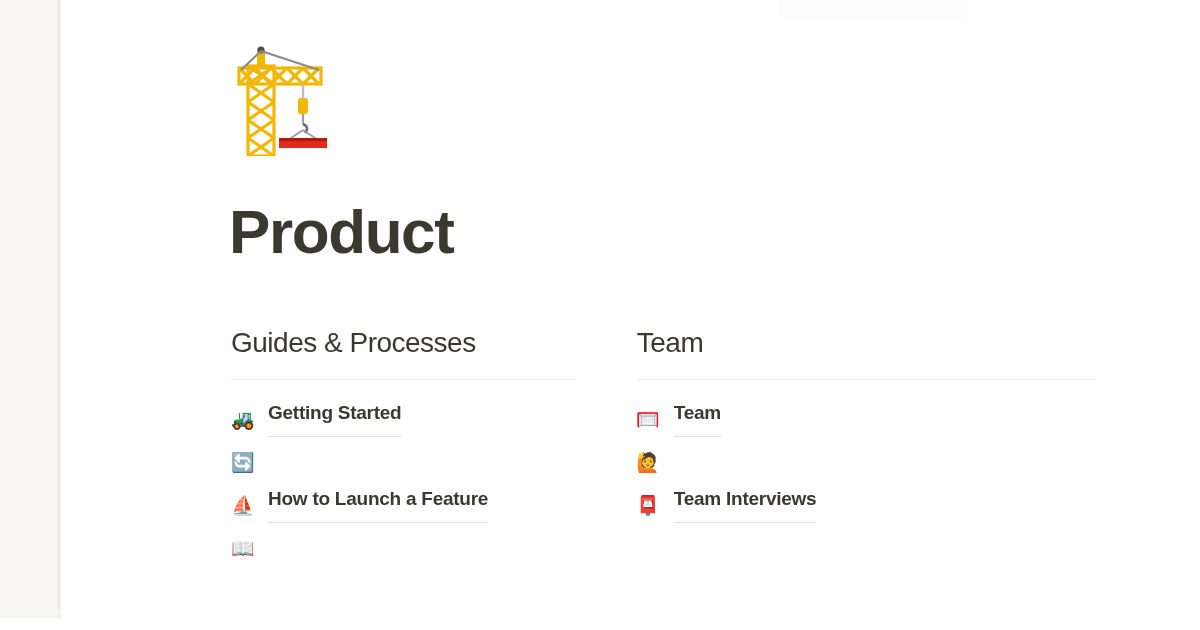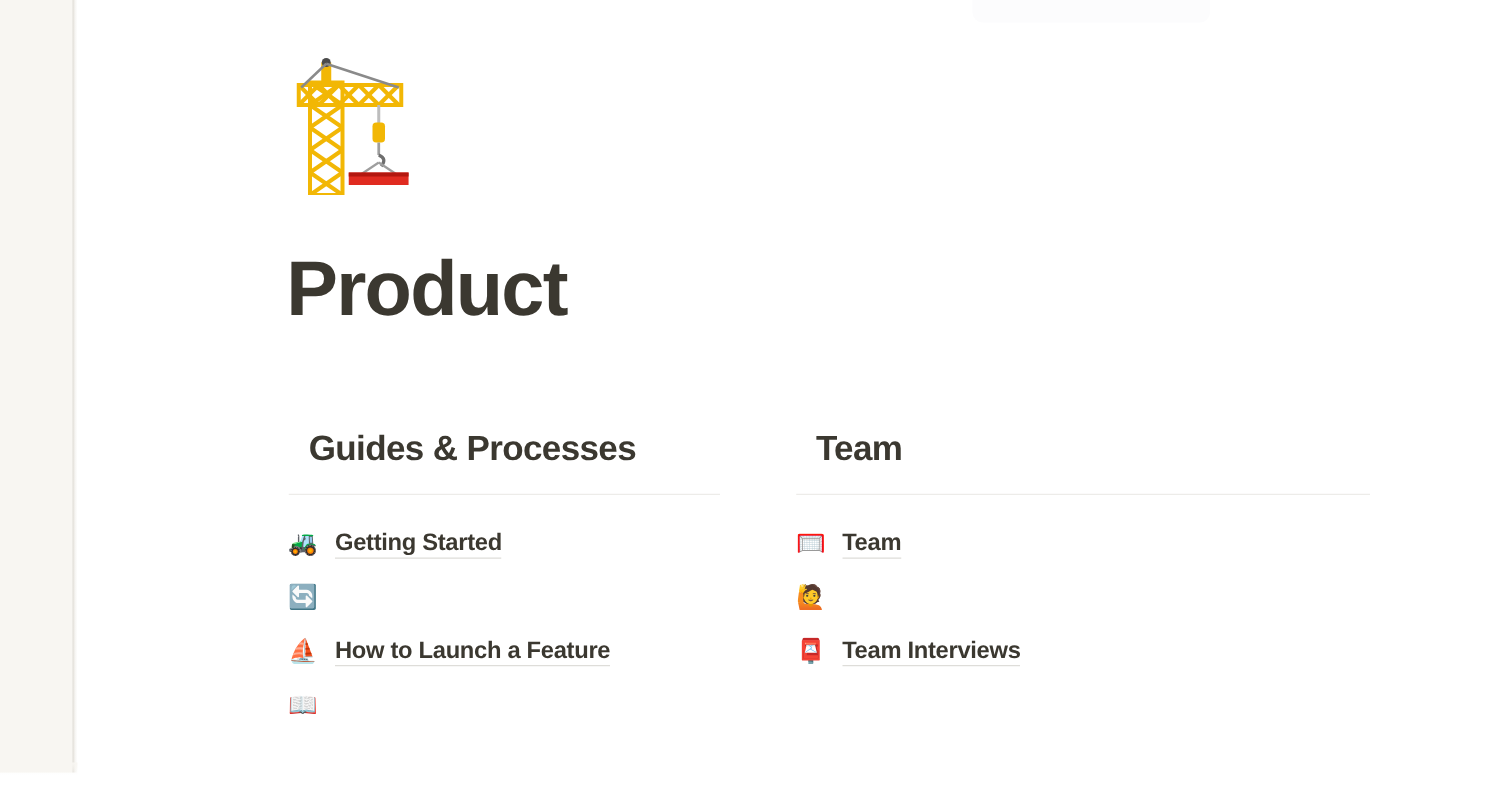--- a/index.html
+++ b/index.html
@@ -101,23 +101,23 @@
     right: 0;
     display: flex;
   }
   .col {
     box-sizing: border-box;
   }
   .col-left  { width: 510px; padding-right: 61px; }
   .col-right { width: 520px; }
 
   .section-heading {
-    margin: 16px;
+    margin: 0;
     font-size: 28px;
-    font-weight: bold;
+    font-weight: normal;
     letter-spacing: -0.5px;
     color: #3B3830;
     line-height: 1.25;
   }
   .section-rule {
     height: 1px;
     background: #EDECE9;
     margin-top: 19px;
     margin-bottom: 18px;
   }
@@ -146,21 +146,21 @@
     user-select: none;
   }
   .link-text {
     margin-left: 15px;
     font-size: 19px;
     font-weight: bold;
     color: #3B3830;
     letter-spacing: -0.25px;
     text-decoration: none;
     border-bottom: 1px solid #DEDDD9;
-    padding-bottom: 0;
+    padding-bottom: 12px;
     cursor: pointer;
     white-space: nowrap;
   }
 </style>
 </head>
 <body>
 
 <div class="app">
 
   <div class="sidebar"></div>

